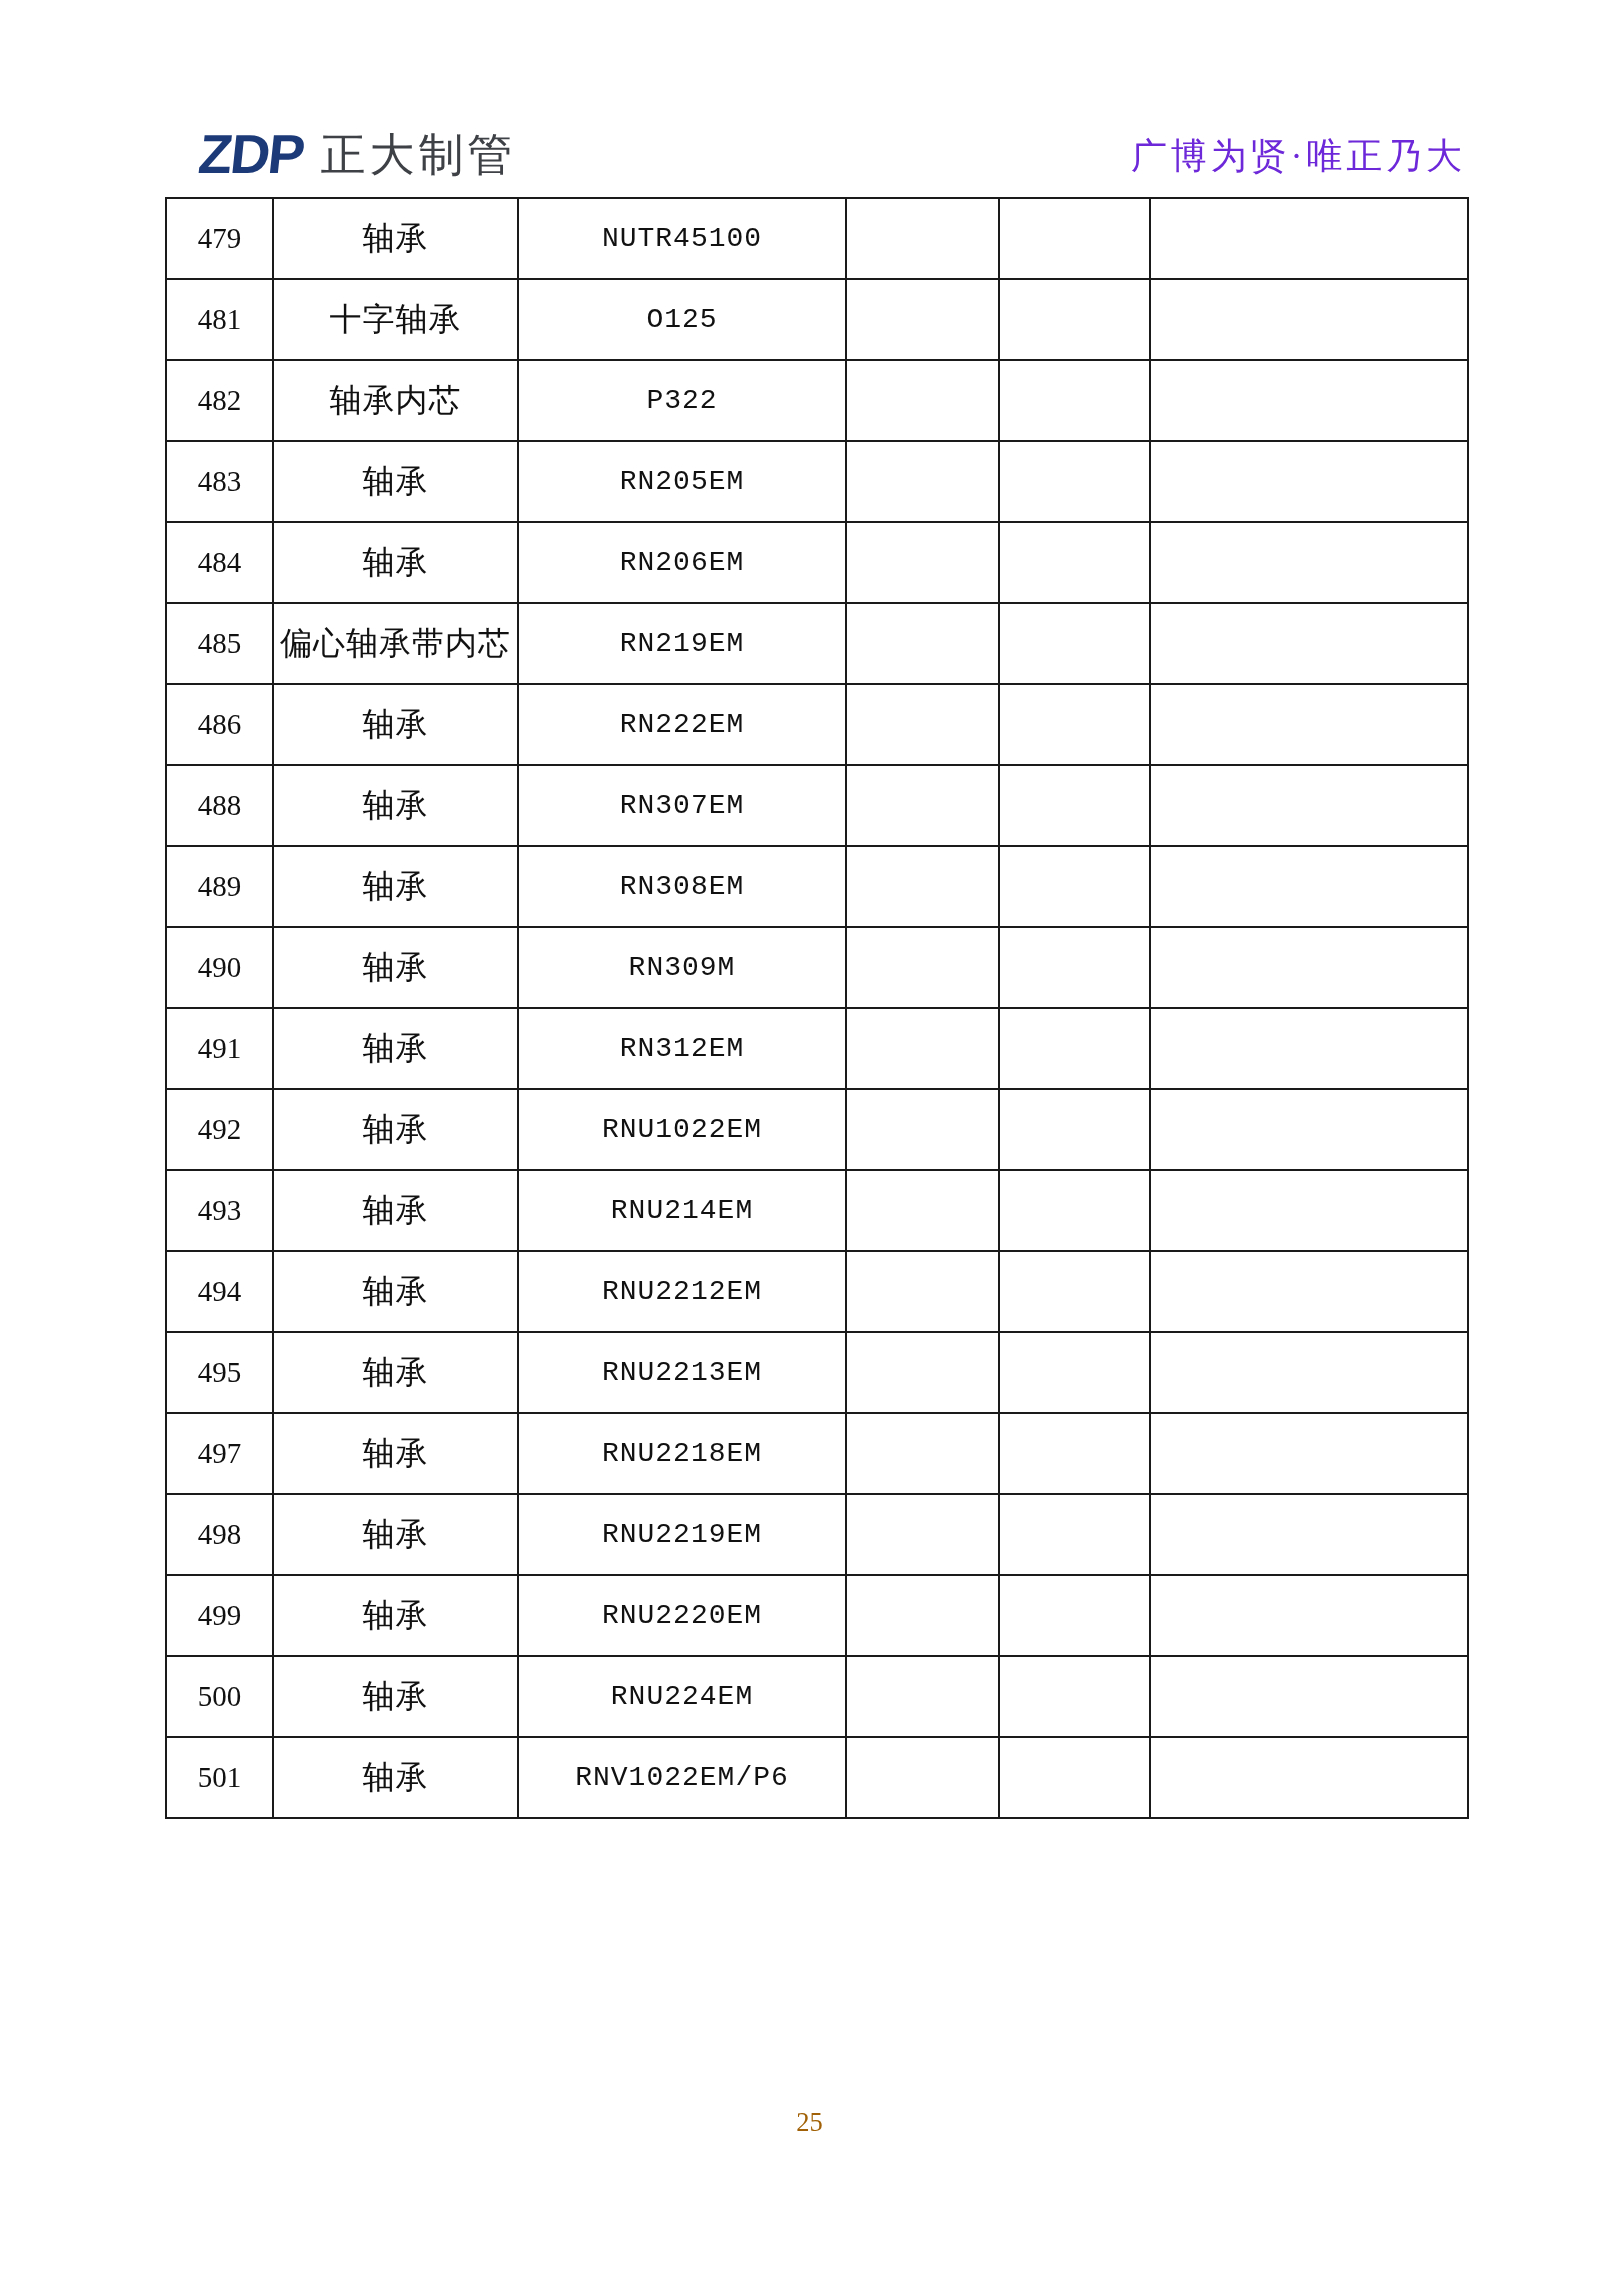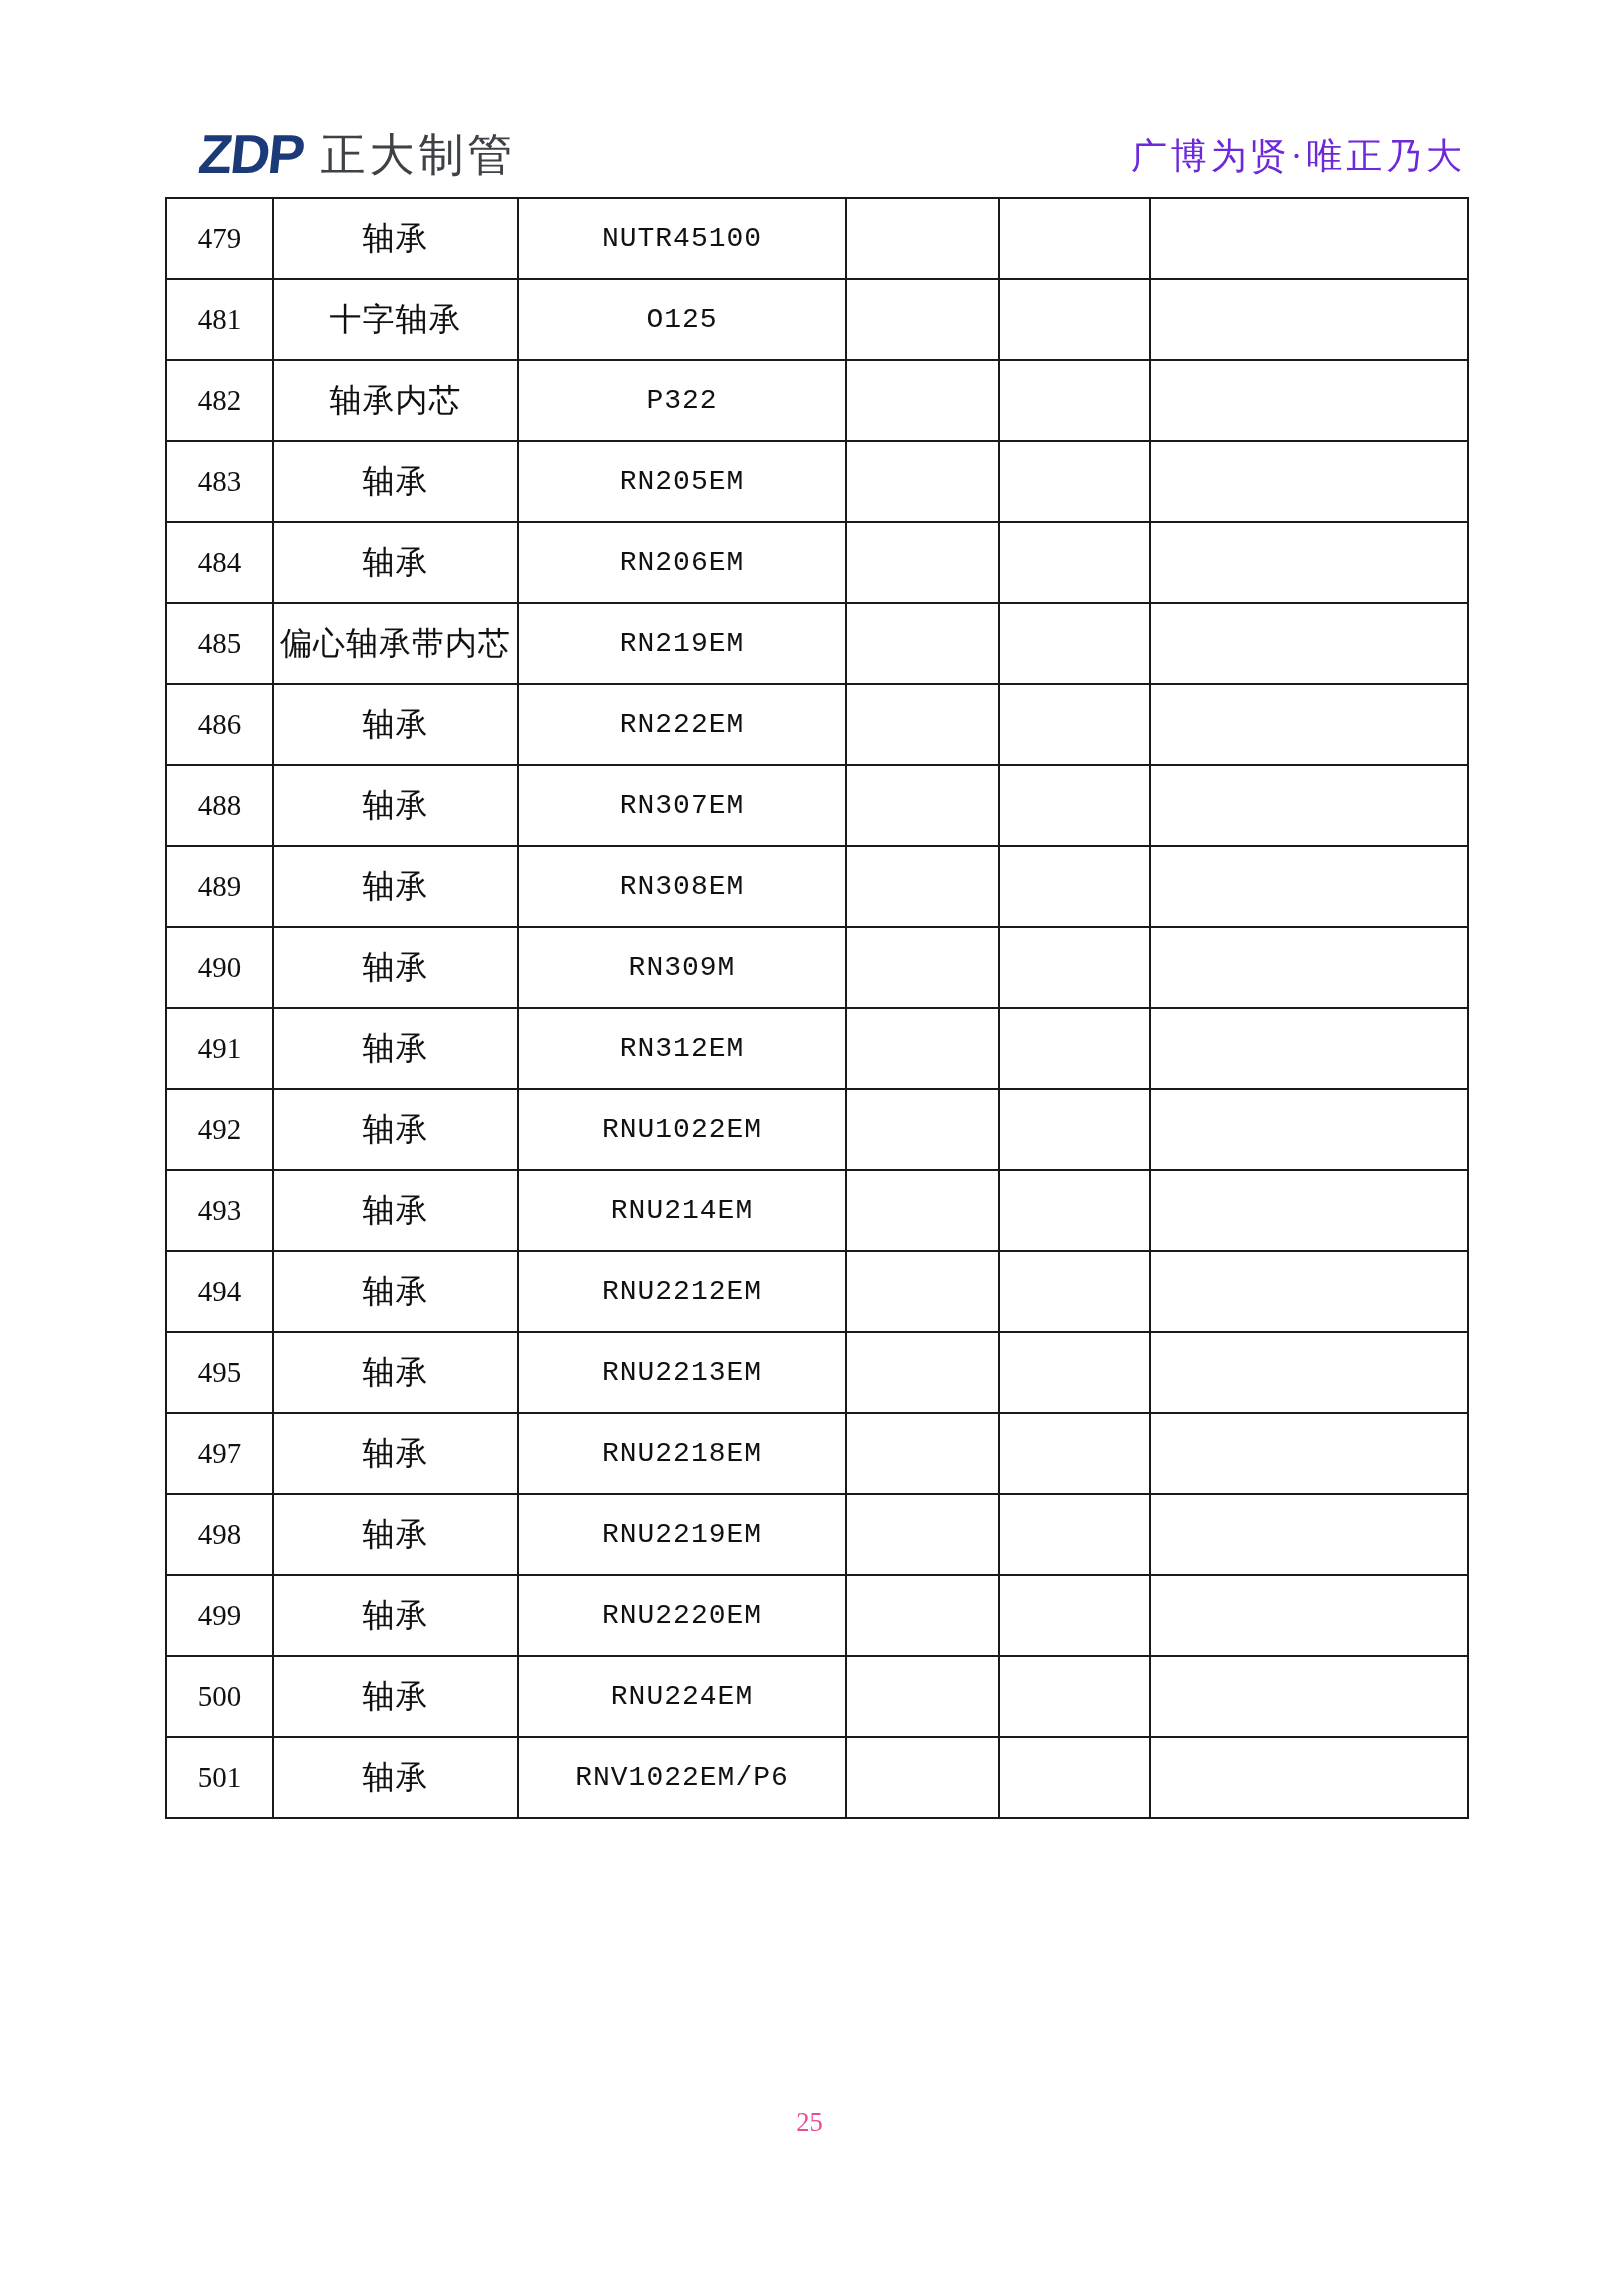--- a/index.html
+++ b/index.html
@@ -95,21 +95,21 @@
 
   
   .page-number {
     position: absolute;
     left: 0;
     right: 0;
     top: 2107px;
     text-align: center;
     font-family: "Liberation Serif", serif;
     font-size: 26.5px;
-    color: #ec4899;
+    color: #a16207;
   }
 </style>
 </head>
 <body>
 
 <div class="logo-row">
   <span class="zdp-mark">ZDP</span>
   <span class="company-name">正大制管</span>
 </div>
 <div class="slogan">广博为贤·唯正乃大</div>

